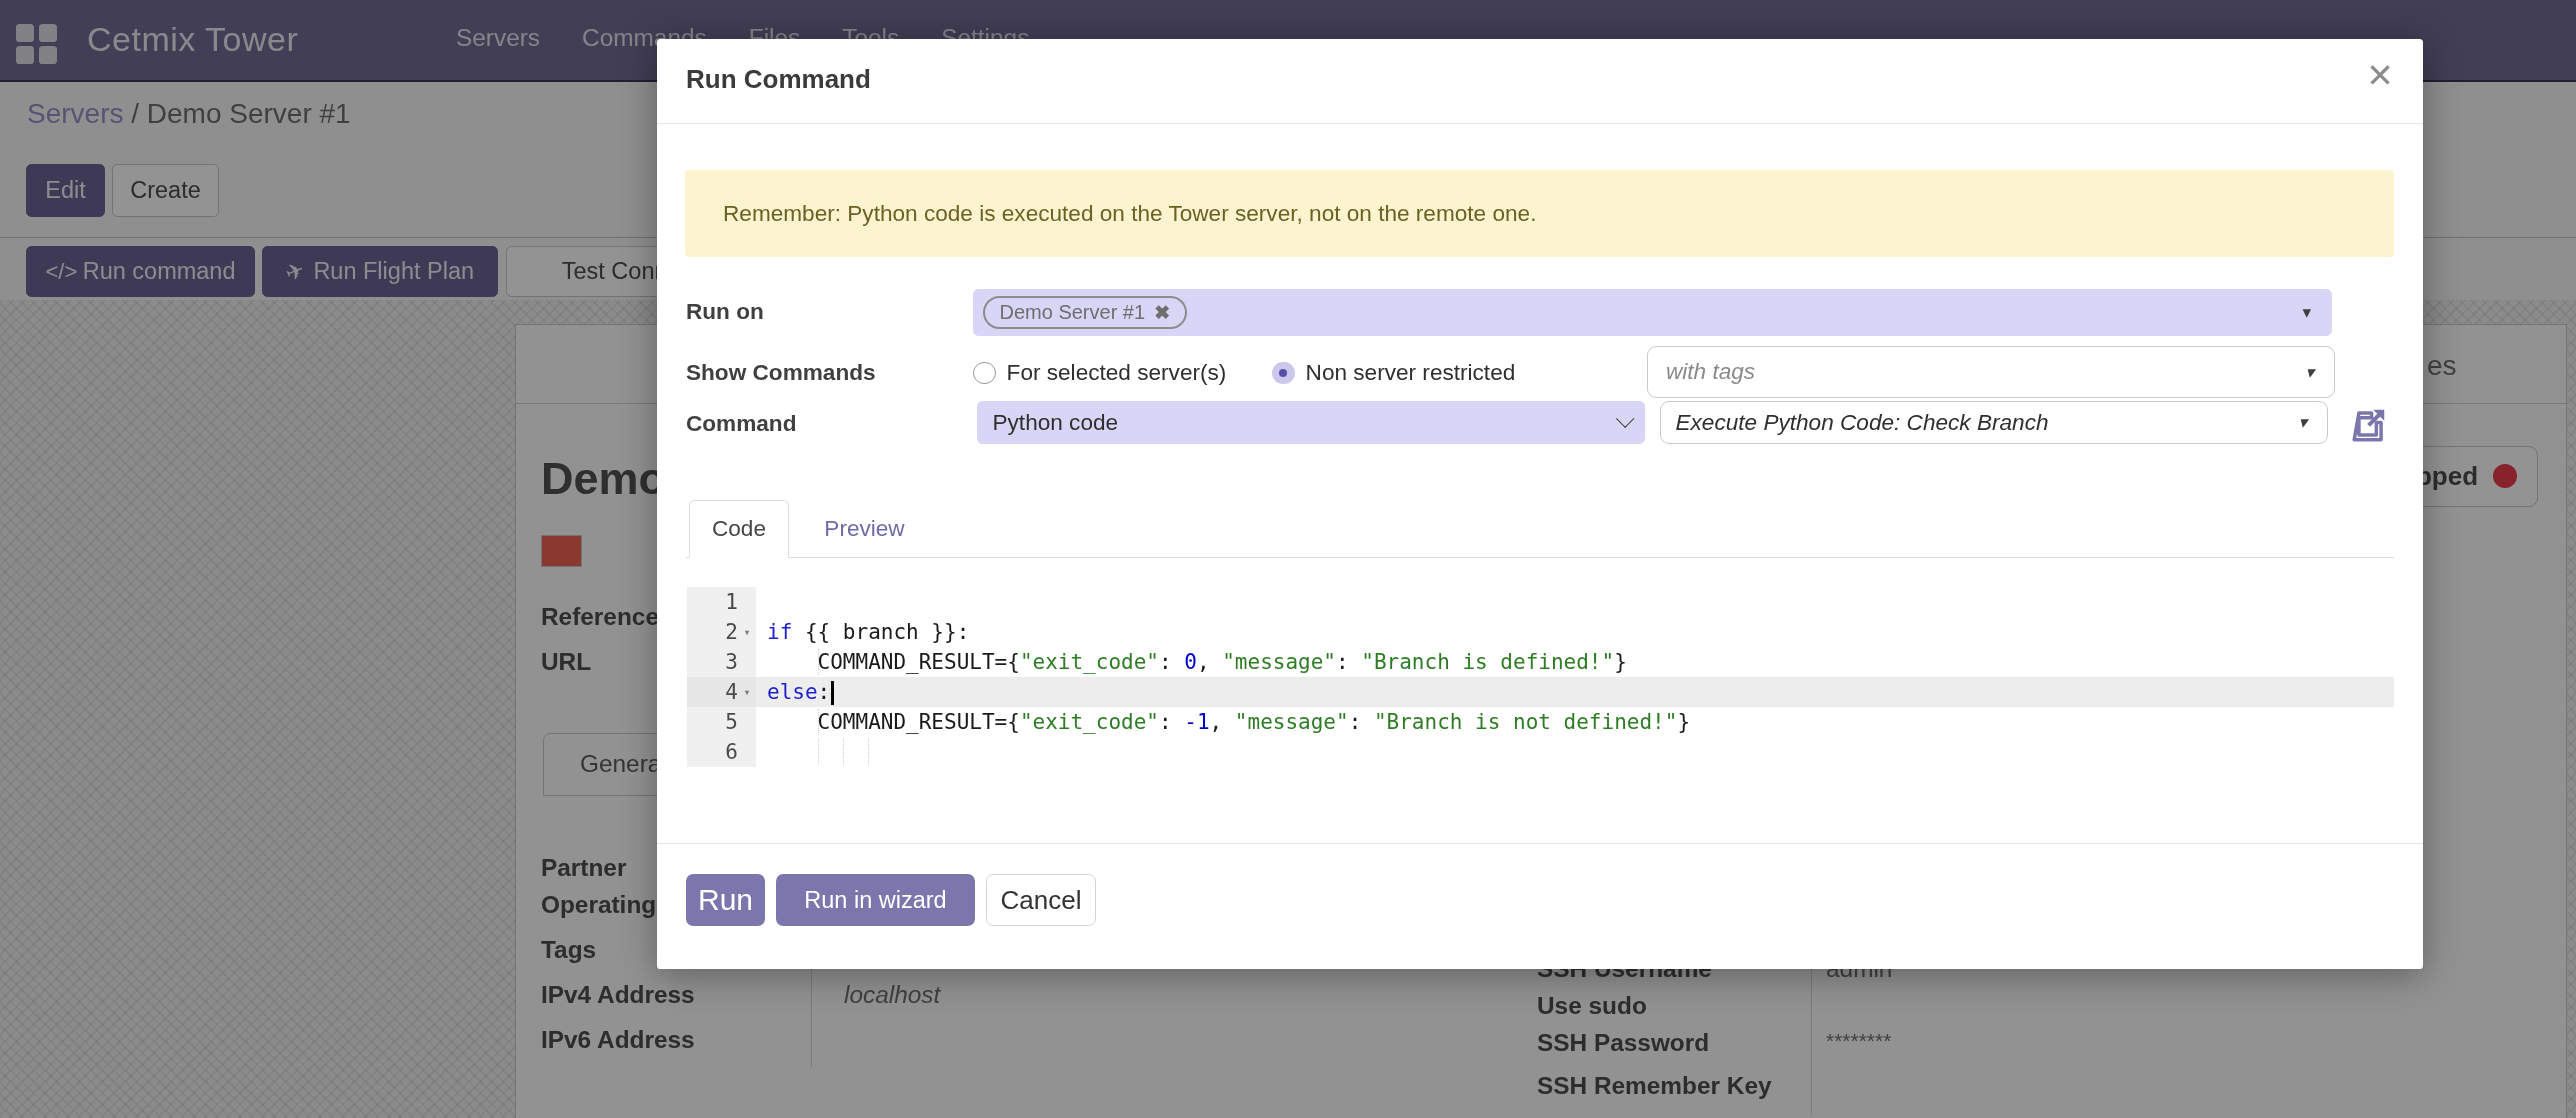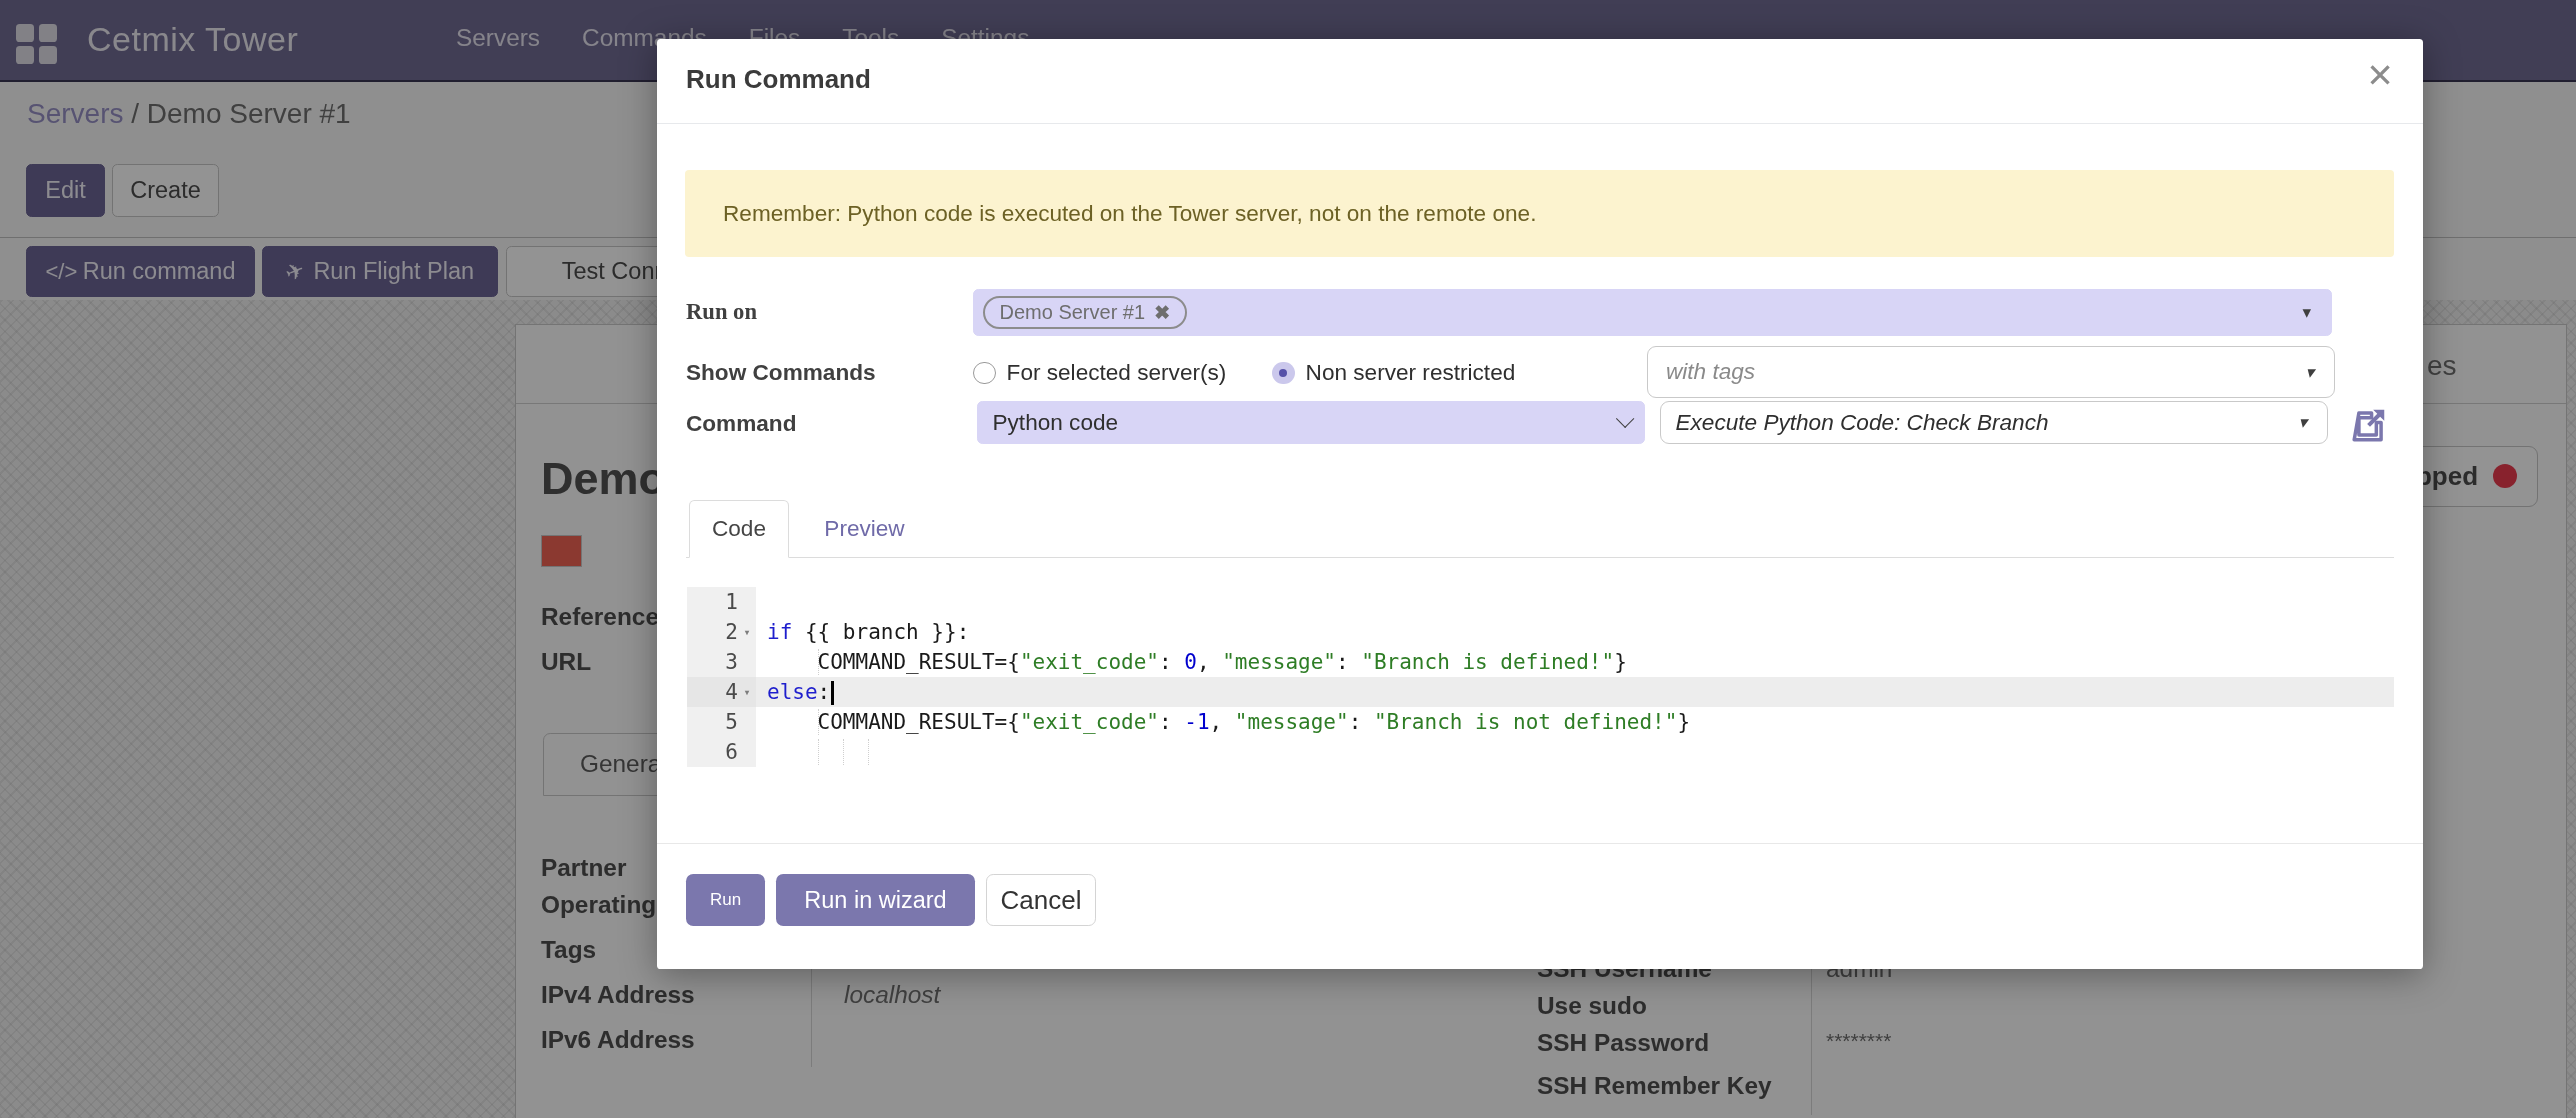--- a/index.html
+++ b/index.html
@@ -128,21 +128,21 @@
   .ed-code { position:relative; flex:1; white-space:pre; padding-left:11px; color:#1a1a1a; }
   .tok-kw { color:#1e1ecd; } .tok-str { color:#2e7d25; } .tok-num { color:#0000cd; } .tok-pl { color:#1a1a1a; }
   .ed-cursor { display:inline-block; width:2.7px; height:23.5px; background:#000;
     vertical-align:middle; margin-left:0.9px; }
   .ed-guide { position:absolute; top:1.8px; bottom:1.8px; width:0;
     border-left:1.8px dotted #cfcfcf; }
 
   
   #modal-footer-line { position:absolute; left:0; top:804px; width:100%; height:0.9px; background:#e8e8e8; }
   #run-btn    { position:absolute; left:29px;  top:835px; width:79px;  height:52px;
-    background:#7b77ad; color:#fff; border:none; border-radius:7.2px; font-size:17px; }
+    background:#7b77ad; color:#fff; border:none; border-radius:7.2px; font-size:30px; }
   #wizard-btn { position:absolute; left:119px; top:835px; width:199px; height:52px;
     background:#7b77ad; color:#fff; border:none; border-radius:7.2px; font-size:23.5px; }
   #cancel-btn { position:absolute; left:329px; top:835px; width:110px; height:52px;
     background:#fff; color:#333; border:0.9px solid #d4d4d4; border-radius:7.2px; font-size:26px; }
   .fbtn { display:inline-flex; align-items:center; justify-content:center; }
 </style>
 </head>
 <body>
 
 <div id="page">
@@ -220,21 +220,21 @@
 <div id="modal">
   <div id="modal-header">
     <div id="modal-title">Run Command</div>
     <div id="modal-close">✕</div>
   </div>
 
   <div id="banner">
     <span>Remember: Python code is executed on the Tower server, not on the remote one.</span>
   </div>
 
-  <div class="m-label" style="top:260px;font-family:Liberation Serif, serif;">Run on</div>
+  <div class="m-label" style="top:260px;">Run on</div>
   <div class="sel sel-lav" id="runon-field">
     <span id="runon-chip">
       <span>Demo Server #1</span>
       <span class="chip-x">✖</span>
     </span>
     <span class="caret">▾</span>
   </div>
 
   <div class="m-label" style="top:321px;">Show Commands</div>
   <div class="radio-row" style="left:316px; top:321px;">

